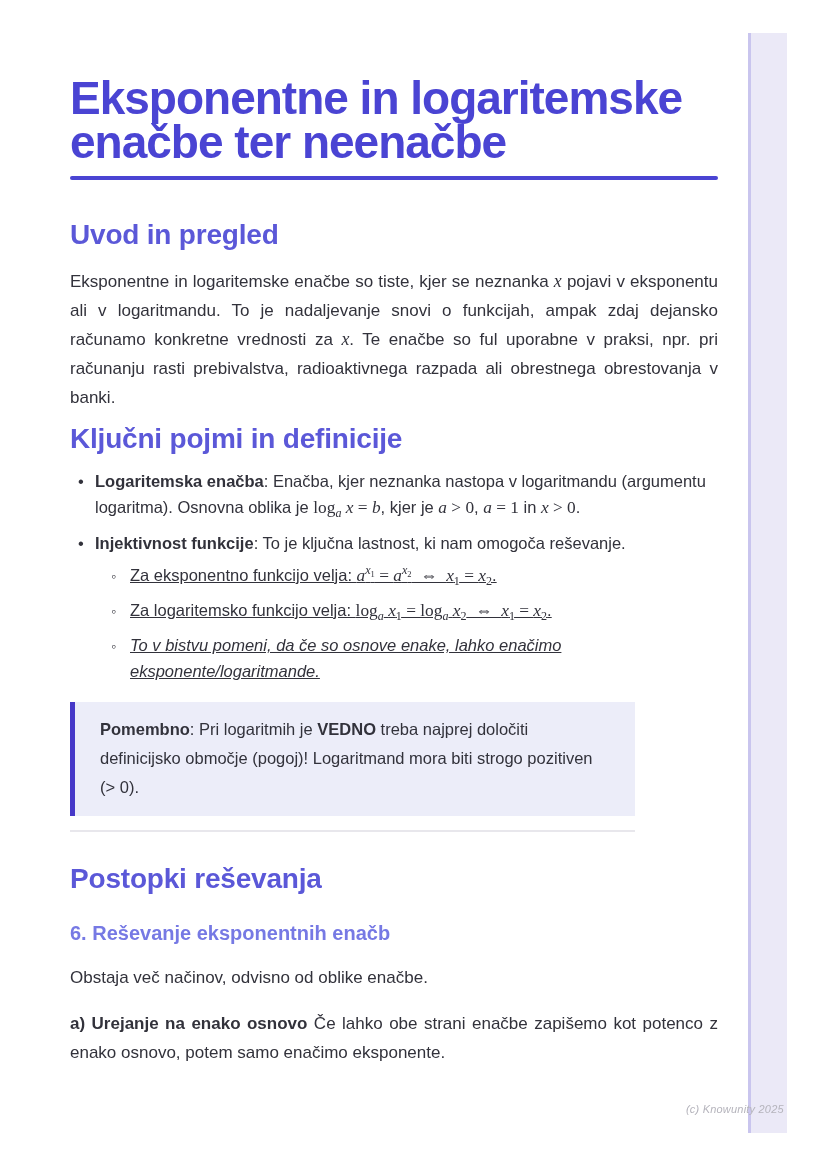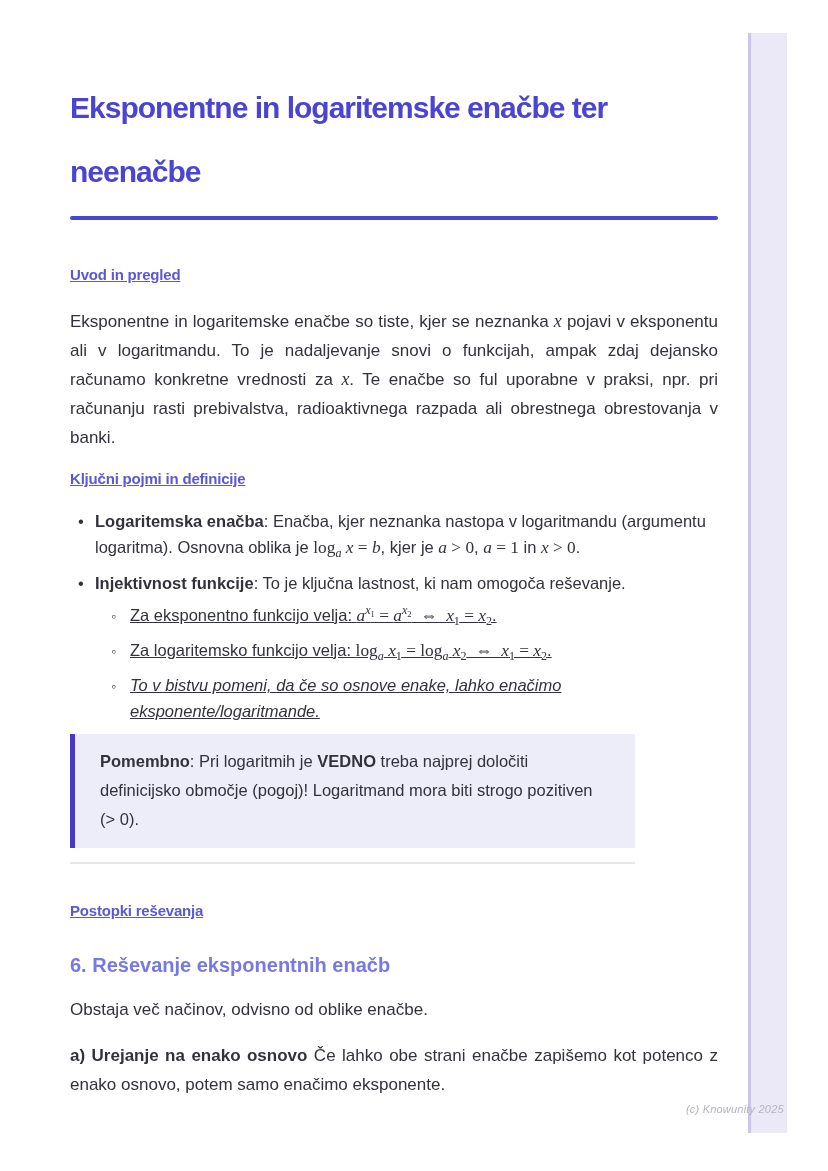--- a/index.html
+++ b/index.html
@@ -15,44 +15,44 @@
     background:var(--side_rail,#ebe9f7);
     border-left:3px solid var(--side_rail_edge,#c9c5ee);
     z-index:1;
   }
   .watermark{
     position:absolute;top:1103px;left:686px;z-index:3;
     font-size:11px;letter-spacing:.2px;color:var(--watermark,#b5b4bc);font-style:italic;
   }
   .content{position:relative;z-index:2;padding:76px 110px 0 70px;}
   h1{
-    margin:0;font-size:30px;line-height:64px;font-weight:bold;
+    margin:0;font-size:46px;line-height:44px;font-weight:bold;
     letter-spacing:-1px;color:var(--accent,#4a44d3);
   }
   .title-rule{margin-top:12px;height:4px;background:var(--accent,#4a44d3);border-radius:2px;}
   h2{
-    margin:0;font-size:15px;line-height:30px;font-weight:bold;
-    letter-spacing:-.2px;color:var(--heading,#5b58d8);text-decoration:underline;
+    margin:0;font-size:28px;line-height:30px;font-weight:bold;
+    letter-spacing:-.2px;color:var(--heading,#5b58d8);
   }
   h2.after-rule{margin-top:40px;}
   h2.after-para{margin-top:12px;}
   h2.after-divider{margin-top:32px;}
   h3{margin:26px 0 0;font-size:20px;line-height:26px;font-weight:bold;color:var(--subheading,#7679e4);}
   .para{margin:17px 0 0;font-size:17px;line-height:29px;}
   .just{text-align:justify;}
   .bullets{margin:14px 0 0;padding:0;list-style:none;}
   .bullets>li{position:relative;padding-left:25px;font-size:16.5px;line-height:26px;margin:0 0 9px;}
   .bullets>li::before{content:"•";position:absolute;left:8px;top:0;}
   .sub-bullets{margin:6px 0 0 10px;padding:0;list-style:none;text-decoration:underline;}
   .sub-bullets>li{position:relative;padding-left:25px;margin:0 0 8px;}
   .sub-bullets>li::before{content:"◦";position:absolute;left:6px;top:1px;font-size:14px;}
   .m{font-family:"Liberation Serif","DejaVu Serif",serif;font-size:1.05em;}
   sup,sub{font-size:.7em;line-height:0;}
   .callout{
-    margin-top:10px;width:565px;box-sizing:border-box;
+    margin-top:18px;width:565px;box-sizing:border-box;
     background:var(--callout_bg,#ecedf9);
     border-left:5px solid var(--callout_border,#4638c8);
     border-radius:0;padding:13px 25px 14px;
   }
   .callout p{margin:0;font-size:16.5px;line-height:29px;}
   .divider{margin:14px 0 0;border:none;height:2px;width:565px;background:var(--divider,#e8e7ec);}
 </style>
 </head>
 <body>
 

